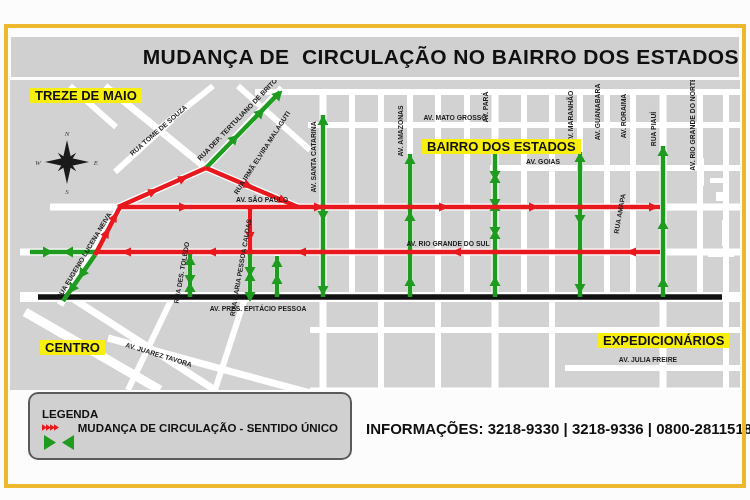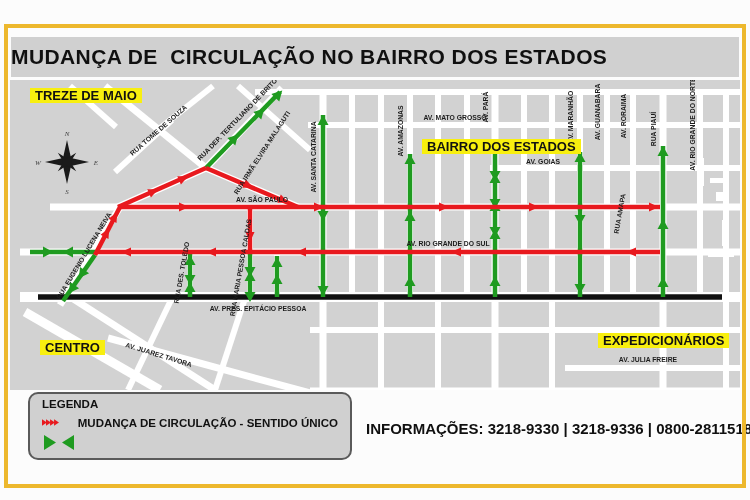--- a/index.html
+++ b/index.html
@@ -1,30 +1,30 @@
 <!DOCTYPE html>
 <html style="--frame-yellow: #edb82d; --label-yellow: #f8ef0f; --titlebar-gray: #d0d0d0; --map-bg: #d2d2d2; --route-red: #e8191e; --route-green: #1f9b20; --logo-yellow: #f2b01e; --logo-gray: #9a9a9a; --logo-dark: #4c4c4c;"><head>
 <meta charset="utf-8">
 <style>
   html,body{margin:0;padding:0;background:#ffffff;}
   .poster{position:relative;width:750px;height:500px;background:#fcfcfc;overflow:hidden;
           font-family:"Liberation Sans",sans-serif;}
   .frame{position:absolute;left:4px;right:4px;top:24px;bottom:12px;
          border:4px solid var(--frame-yellow);z-index:60;pointer-events:none;}
   .title-bar{position:absolute;left:11px;right:11px;top:37px;height:40px;
-             background:var(--titlebar-gray);display:flex;align-items:center;justify-content:flex-start;z-index:5;}
+             background:var(--titlebar-gray);display:flex;align-items:center;justify-content:flex-end;z-index:5;}
   .title-bar span{font-weight:bold;font-size:21px;color:#101010;letter-spacing:.4px;white-space:pre;}
   #map-wrap{position:absolute;left:10px;top:80px;width:730px;height:310px;background:var(--map-bg);z-index:4;}
   #map-svg{position:absolute;left:0;top:0;}
   .area-label{position:absolute;background:var(--label-yellow);color:#111;font-weight:bold;
               font-size:13px;line-height:11px;padding:2px 5px;white-space:nowrap;z-index:10;}
   .legend-box{position:absolute;left:28px;top:392px;width:324px;height:68px;background:var(--titlebar-gray);
-              border:2px solid #5a5a5a;border-radius:10px;padding:4px 12px;box-sizing:border-box;z-index:5;}
+              border:2px solid #5a5a5a;border-radius:10px;padding:14px 12px;box-sizing:border-box;z-index:5;}
   .legend-title{font-weight:bold;font-size:11.5px;color:#111;}
-  .legend-row{display:flex;align-items:center;gap:17px;margin-top:5px;}
+  .legend-row{display:flex;align-items:center;gap:17px;}
   .legend-row span{font-weight:bold;font-size:11.5px;color:#111;white-space:nowrap;}
   .f-red{fill:var(--route-red);} .f-green{fill:var(--route-green);}
   .footer{position:absolute;left:366px;top:384px;width:368px;height:88px;display:flex;
           flex-direction:row;align-items:center;z-index:5;}
   .info-line{font-weight:bold;font-size:15px;color:#101010;margin-top:1px;white-space:nowrap;}
   .logo-yellow{fill:var(--logo-yellow);} .logo-gray{fill:var(--logo-gray);} .logo-dark{fill:var(--logo-dark);}
   .logo-word{font-family:"Liberation Sans",sans-serif;font-weight:bold;font-size:30px;fill:#0d0d0d;letter-spacing:1px;}
   .logo-sub{font-family:"Liberation Sans",sans-serif;font-weight:bold;font-size:5px;fill:#333;letter-spacing:.2px;}
 </style>
 </head>

